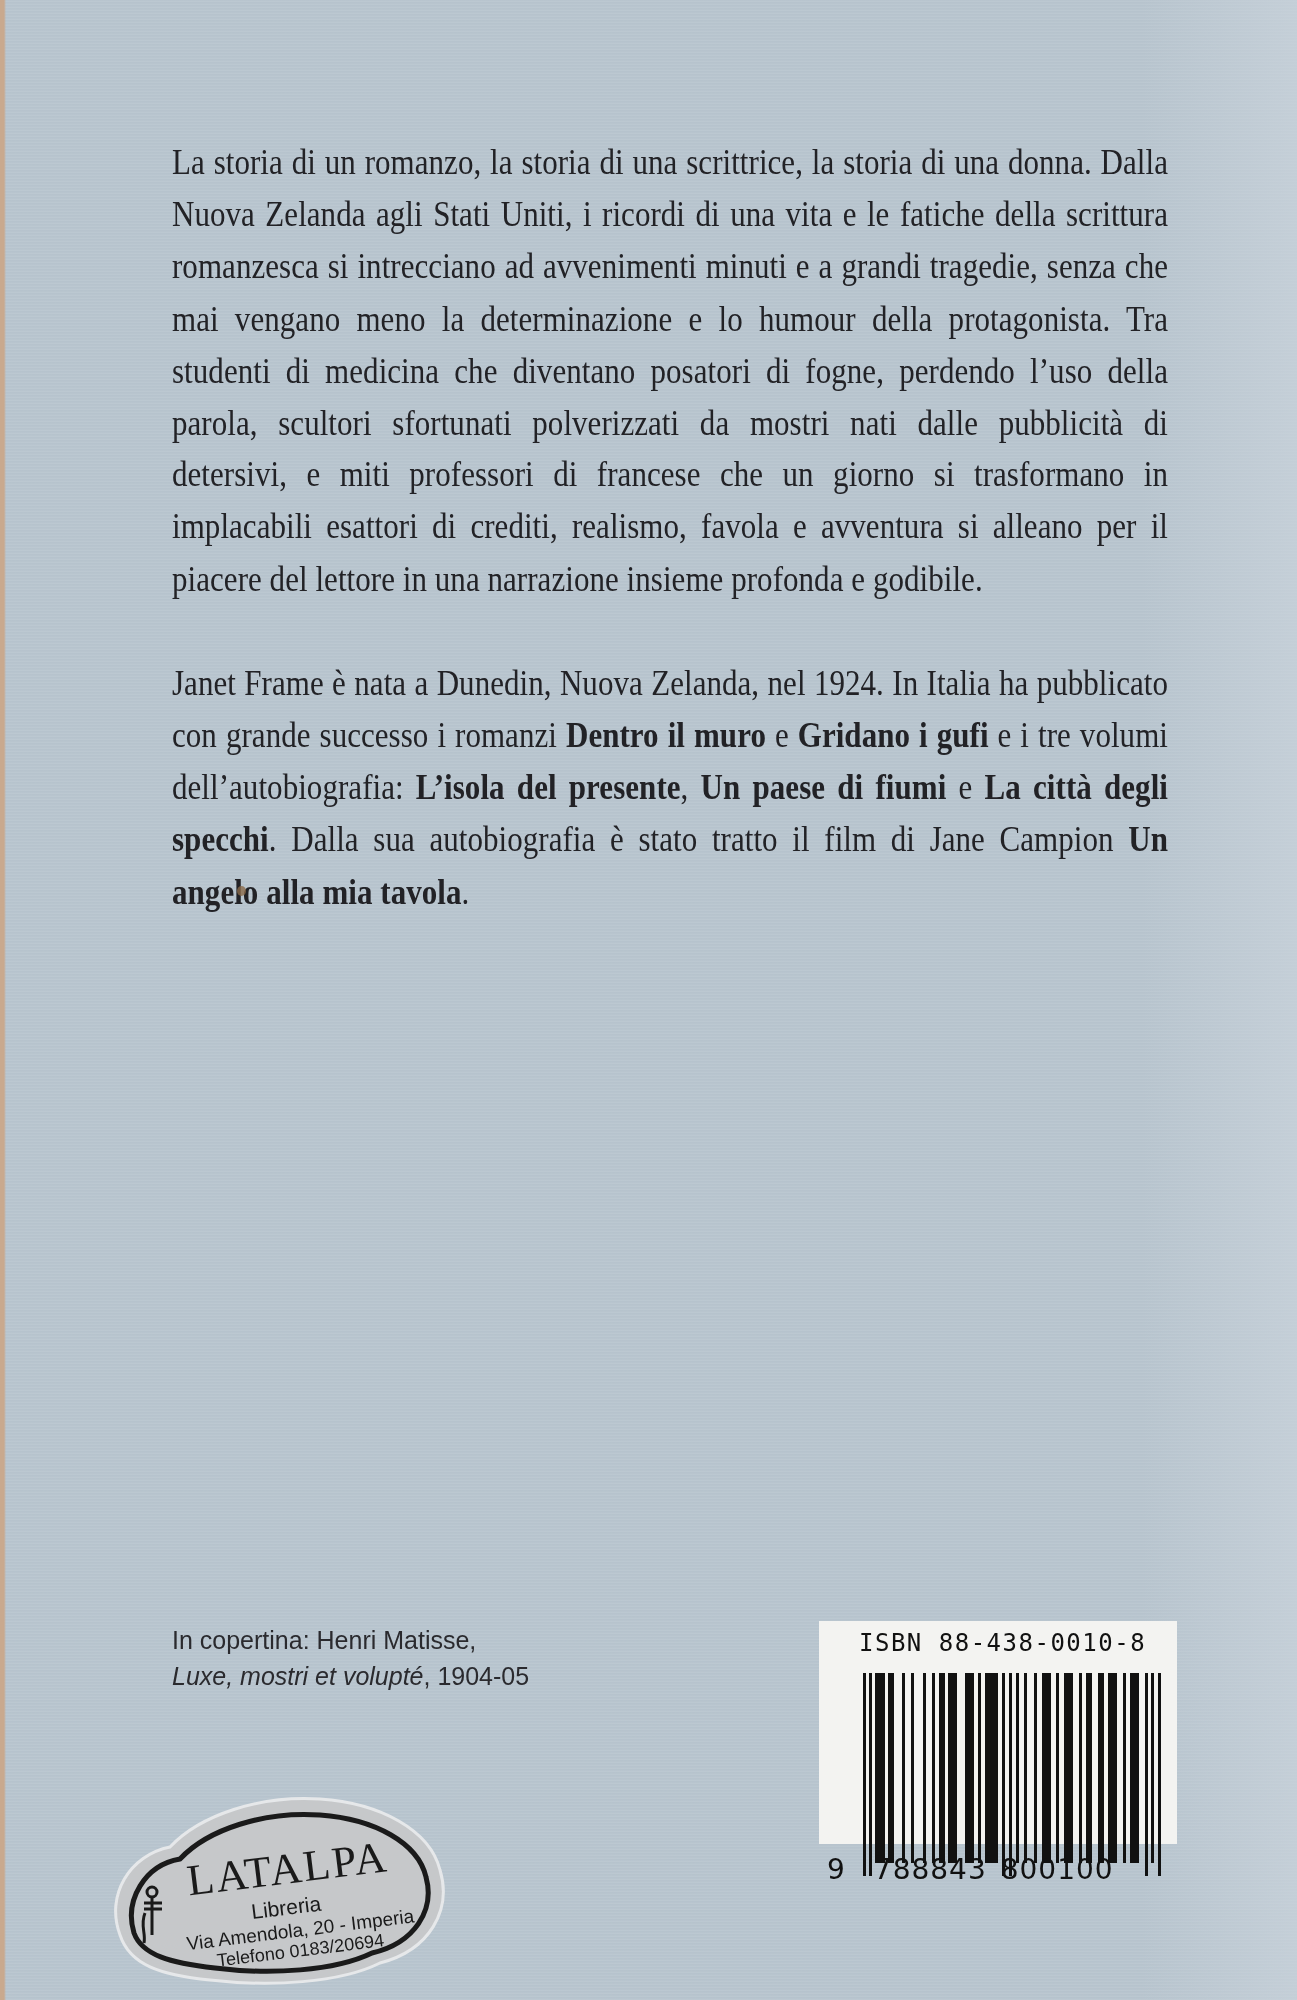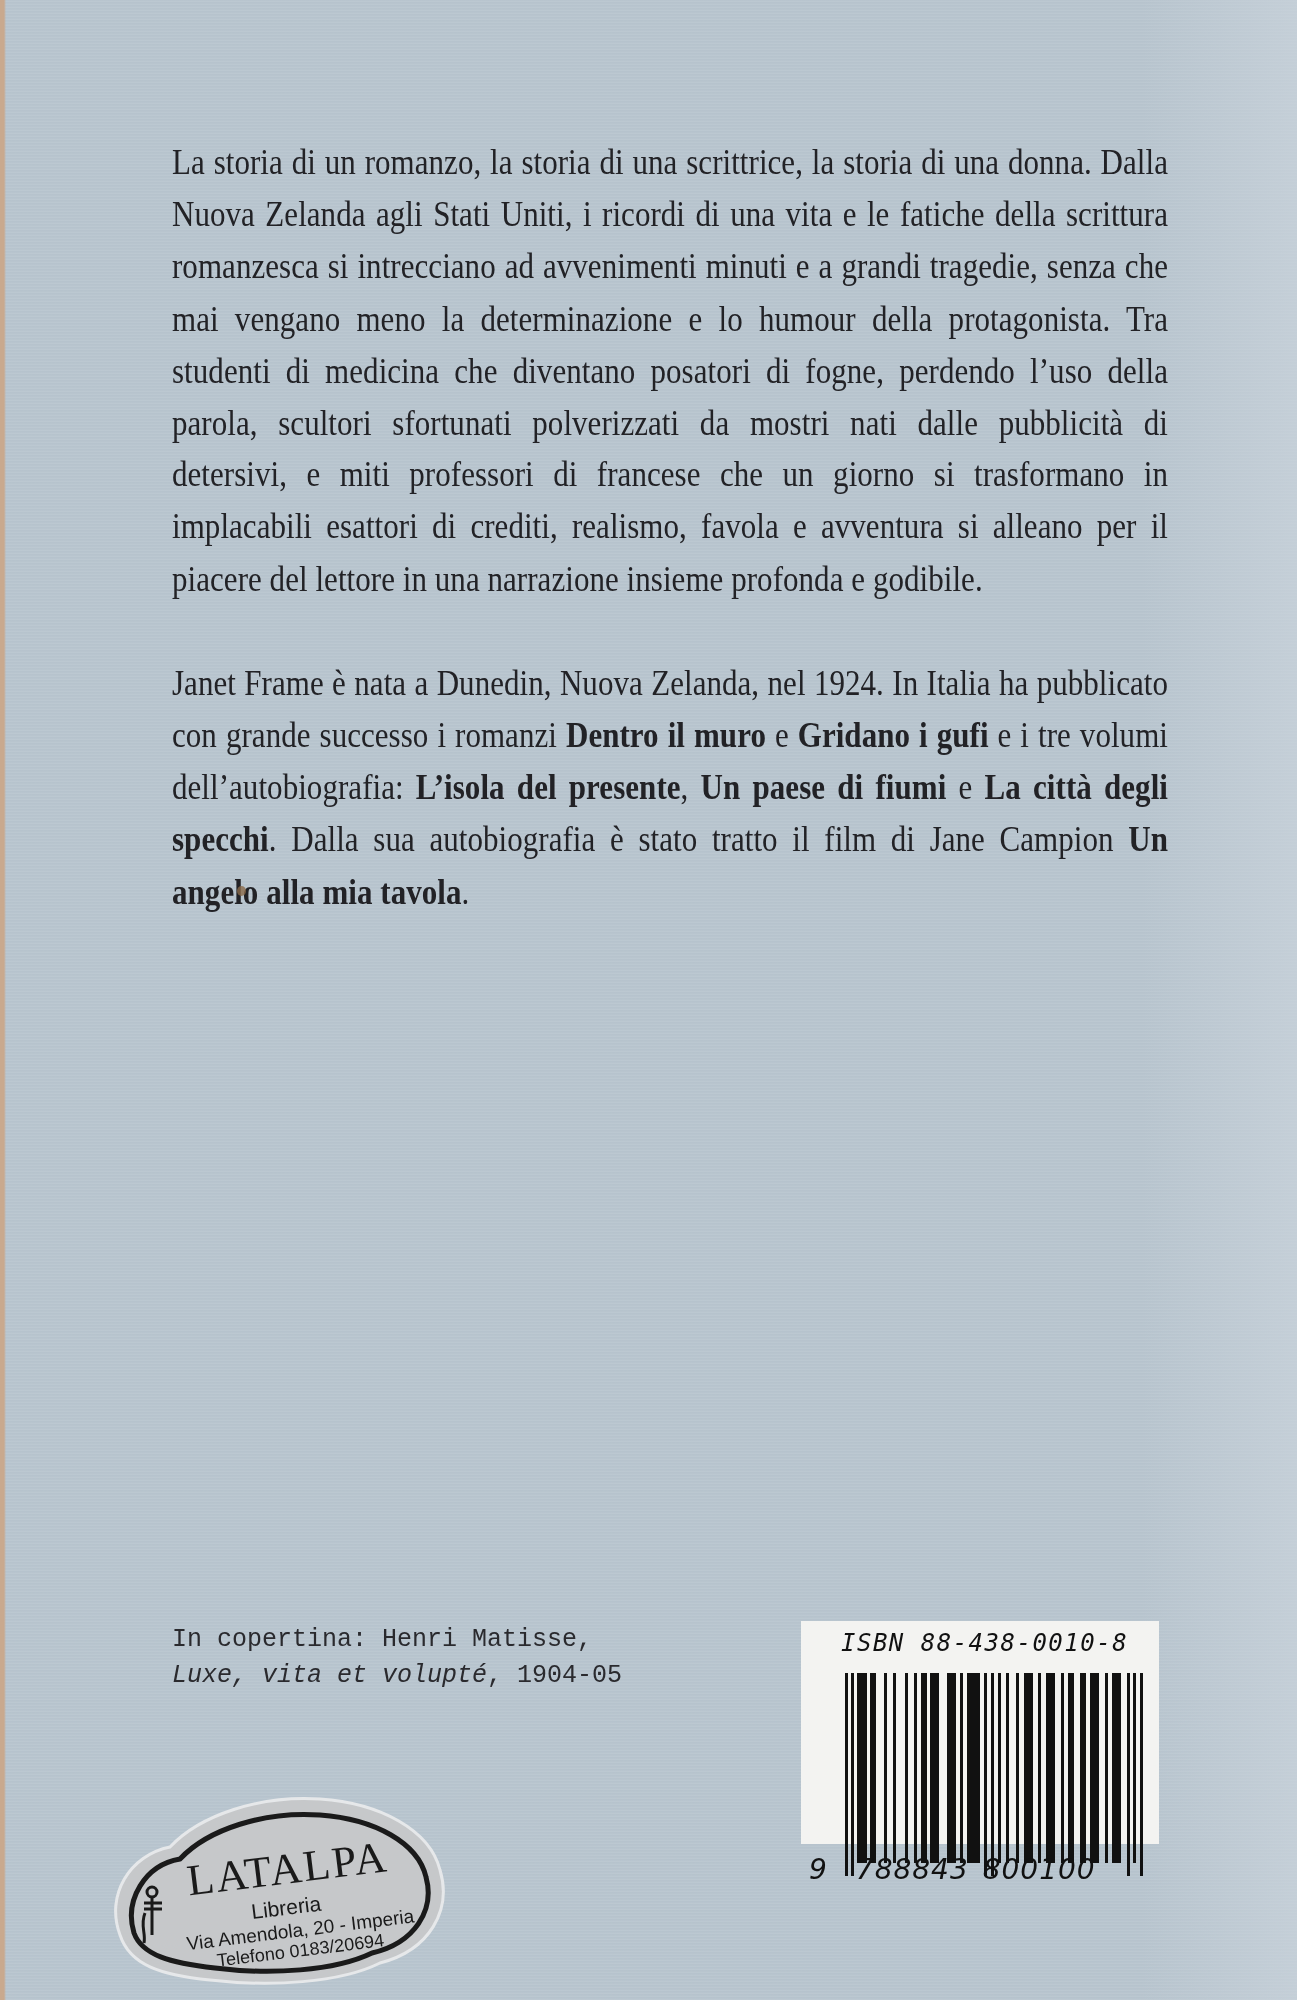--- a/index.html
+++ b/index.html
@@ -22,28 +22,27 @@
     font-family: "Liberation Serif", "DejaVu Serif", serif;
     font-size: 31px; line-height: 44.2px;
     text-align: justify; letter-spacing: 0.05px;
     transform: scaleY(1.18); transform-origin: top left;
   }
   .blurb p { margin: 0; }
   .blurb p + p { margin-top: 44px; }
   .b { font-weight: bold; }
   .credit {
     position: absolute; left: 172px; top: 1622px;
-    font-family: Liberation Mono, monospace;
+    font-family: Liberation Sans, sans-serif;
     font-size: 25px; line-height: 36px; color: #2a2a2e;
   }
   .credit .it { font-style: italic; }
   .isbn-box {
-    position: absolute; left: 801px; top: 1621px; width: 358px; height: 223px;
+    position: absolute; left: 819px; top: 1621px; width: 358px; height: 223px;
     background: #f3f3f1;
-    font-style: italic;
   }
   .isbn-label {
     position: absolute; left: 40px; top: 8px;
     font-family: "DejaVu Sans Mono", "Liberation Mono", monospace;
     font-size: 24px; letter-spacing: 1.5px; color: #111;
   }
   .barcode {
     position: absolute; left: 42px; top: 52px; width: 310px; height: 203px;
   }
   .ean {
@@ -82,21 +81,21 @@
 
   <div class="blurb">
     <p>La storia di un romanzo, la storia di una scrittrice, la storia di una donna. Dalla Nuova Zelanda agli Stati Uniti, i ricordi di una vita e le fatiche della scrittura romanzesca si intrecciano ad avvenimenti minuti e a grandi tragedie, senza che mai vengano meno la determinazione e lo humour della protagonista. Tra studenti di medicina che diventano posatori di fogne, perdendo l’uso della parola, scultori sfortunati polverizzati da mostri nati dalle pubblicità di detersivi, e miti professori di francese che un giorno si trasformano in implacabili esattori di crediti, realismo, favola e avventura si alleano per il piacere del lettore in una narrazione insieme profonda e godibile.</p>
     <p><span>Janet Frame è nata a Dunedin, Nuova Zelanda, nel 1924. In Italia ha pubblicato con grande successo i romanzi </span><span class="b">Dentro il muro</span><span> e </span><span class="b">Gridano i gufi</span><span> e i tre volumi dell’autobiografia: </span><span class="b">L’isola del presente</span><span>, </span><span class="b">Un paese di fiumi</span><span> e </span><span class="b">La città degli specchi</span><span>. Dalla sua autobiografia è stato tratto il film di Jane Campion </span><span class="b">Un angelo alla mia tavola</span><span>.</span></p>
   </div>
 
   <div class="stain"></div>
 
   <div class="credit">
     <div>In copertina: Henri Matisse,</div>
-    <div><span class="it">Luxe, vita et volupté</span><span>, 1904-05</span></div>
+    <div><span class="it">Luxe, mostri et volupté</span><span>, 1904-05</span></div>
   </div>
 
   <div class="isbn-box">
     <div class="isbn-label">ISBN 88-438-0010-8</div>
     <svg class="barcode" viewBox="0 0 310 203" preserveAspectRatio="none">
       <g fill="#111">
         <rect x="2" y="0" width="3" height="203"></rect>
         <rect x="8" y="0" width="3" height="203"></rect>
         <rect x="14" y="0" width="10" height="190"></rect>
         <rect x="27" y="0" width="6" height="190"></rect>

